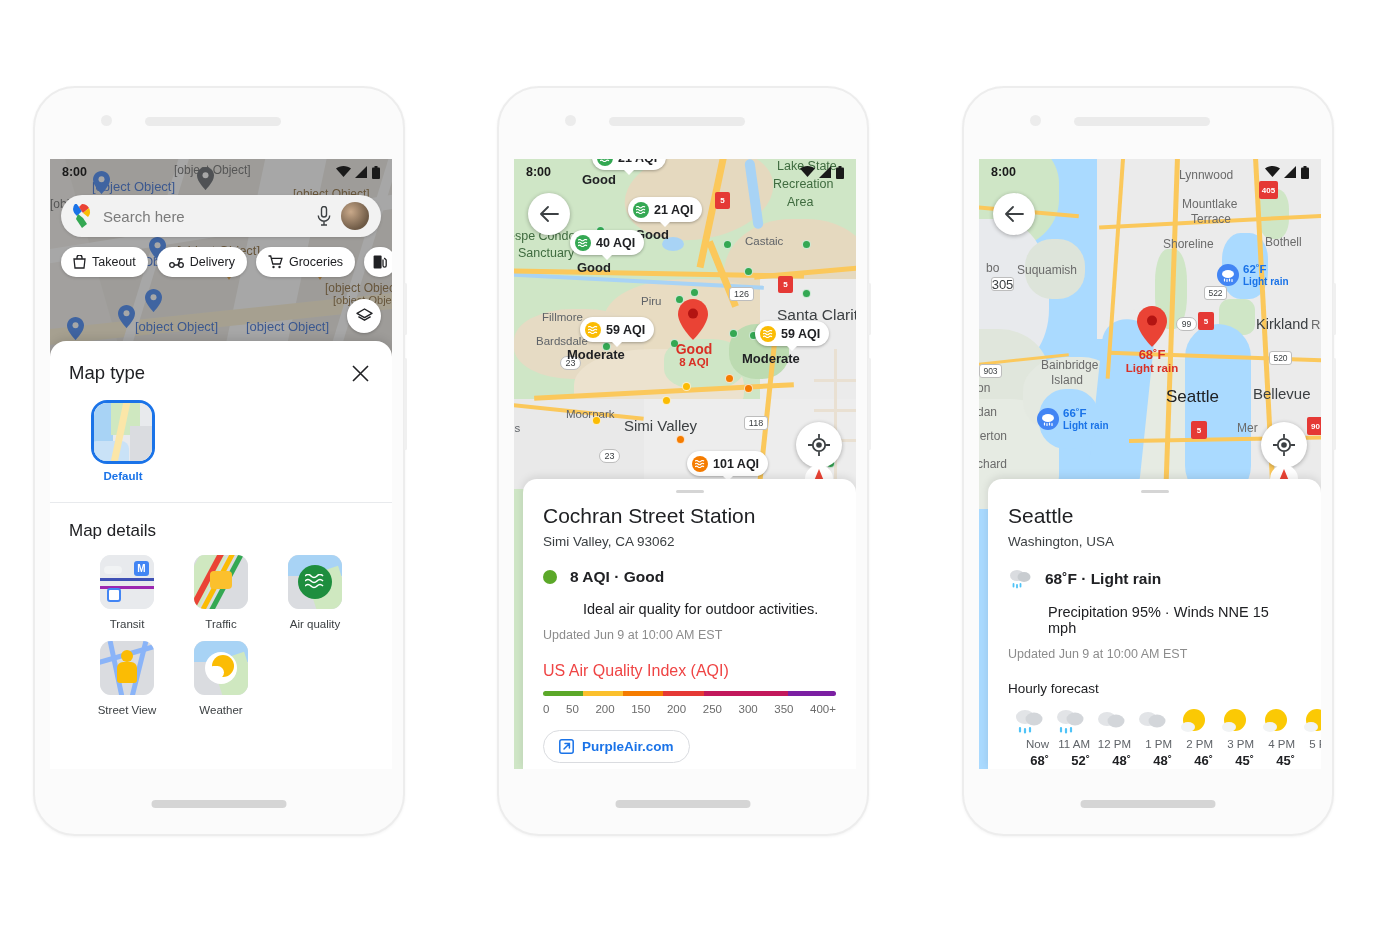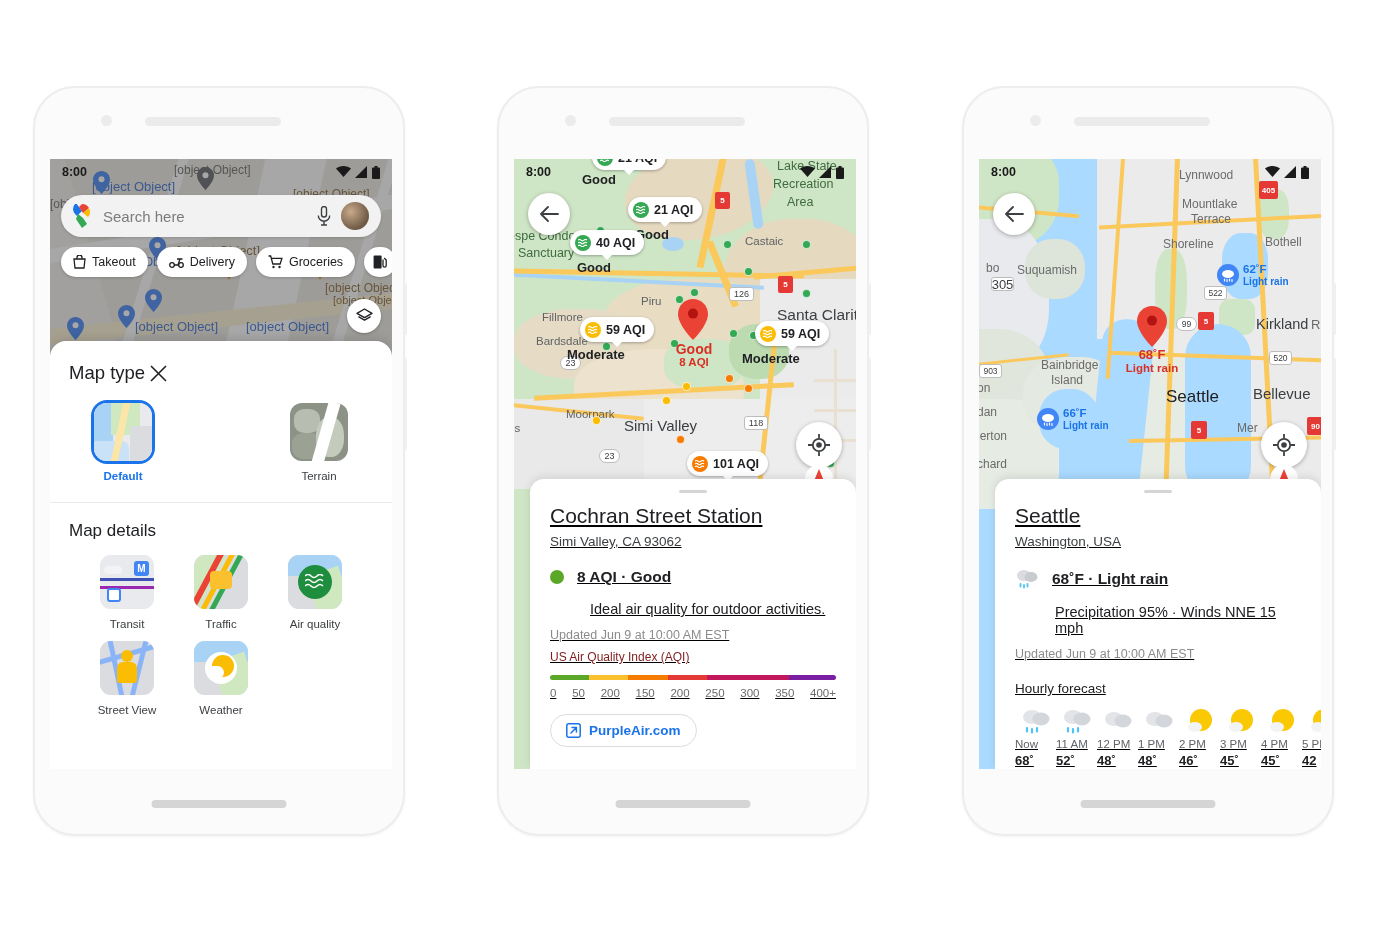--- a/index.html
+++ b/index.html
@@ -118,21 +118,21 @@
   }
 
   
   .sheet {
     position: absolute; left: 0; right: 0; bottom: 0;
     background: #fff; border-radius: 16px 16px 0 0; z-index: 30;
     box-shadow: 0 -2px 10px rgba(0,0,0,0.12);
   }
   .sheet-1 { top: 182px; }
   .sheet-head {
-    display: flex; align-items: center; 
+    display: flex; align-items: center; justify-content: space-between;
     padding: 19px 19px 0 19px;
   }
   .sheet-title { font-size: 18.5px; color: #202124; font-weight: 400; }
   .close-x {
     width: 26px; height: 26px; display: flex; align-items: center;
     justify-content: center; cursor: pointer;
   }
   .maptype-row {
     display: flex; justify-content: space-between;
     padding: 17px 36px 0 36px;
@@ -206,41 +206,40 @@
   }
   .locate-btn {
     position: absolute; right: 14px; width: 46px; height: 46px;
     border-radius: 50%; background: #fff; display: flex;
     align-items: center; justify-content: center; z-index: 21;
     box-shadow: 0 1px 4px rgba(0,0,0,0.3);
   }
 
   
   .info-card {
-    position: absolute; left: 16px; right: 0; bottom: 0; background: #fff;
+    position: absolute; left: 9px; right: 0; bottom: 0; background: #fff;
     border-radius: 14px 14px 0 0; z-index: 30; padding: 0 20px;
     box-shadow: 0 -2px 8px rgba(0,0,0,0.10);
-    text-decoration: underline;
   }
   .grabber {
     width: 28px; height: 3px; border-radius: 2px; background: #d5d5d5;
     margin: 11px auto 0 auto;
   }
   .card-title {
     font-size: 21px; color: #202124; margin-top: 11px; font-weight: 400;
   }
   .card-sub { font-size: 13.5px; color: #3c4043; margin-top: 6px; }
   .aqi-line {
     display: flex; align-items: center; gap: 13px; margin-top: 19px;
   }
   .aqi-bullet { width: 14px; height: 14px; border-radius: 50%; flex: none; }
   .aqi-value { font-size: 15.5px; font-weight: 700; color: #202124; }
   .card-desc { font-size: 14.5px; color: #202124; margin-top: 15px; margin-left: 40px; }
   .card-updated { font-size: 12.5px; color: #8c8c8c; margin-top: 11px; }
-  .scale-title { font-size: 12px; color: #7f1d1d; margin-top: 8px; }
+  .scale-title { font-size: 16px; color: #ef4444; margin-top: 20px; }
   .scale-bar {
     height: 5px; border-radius: 3px; margin-top: 11px; display: flex;
     overflow: hidden;
   }
   .scale-bar > span { display: block; height: 100%; }
   .scale-ticks {
     display: flex; justify-content: space-between; margin-top: 7px;
     font-size: 11.5px; color: #6b6b6b;
   }
   .link-btn {
@@ -257,21 +256,21 @@
   }
   .w-bubble {
     width: 22px; height: 22px; border-radius: 50%; background: #4285f4;
     display: flex; align-items: center; justify-content: center; flex: none;
   }
   .w-txt { font-size: 11.5px; font-weight: 700; color: #1a73e8; line-height: 1.15; }
   .w-txt small { display: block; font-size: 10px; font-weight: 700; }
 
   .hourly-title { font-size: 13.5px; color: #202124; margin-top: 20px; }
   .hourly-row { display: flex; margin-top: 9px; gap: 0; }
-  .hour-col { width: 41px; flex: none; text-align: left; }
+  .hour-col { width: 41px; flex: none; text-align: right; }
   .hour-ico { height: 30px; display: flex; align-items: flex-end; justify-content: center; }
   .hour-time { font-size: 11.5px; color: #5f6368; margin-top: 3px; }
   .hour-temp { font-size: 13px; font-weight: 700; color: #202124; margin-top: 3px; }
 </style>
 </head>
 <body>
 
 <div class="stage">
 
   <div class="phone phone-1">
@@ -428,30 +427,20 @@
           <div class="mt-item selected">
             <div class="mt-thumb">
               <div style="position:absolute;inset:0;background:#e8eaed;"></div>
               <div style="position:absolute;left:0;top:0;width:32%;height:100%;background:#a8d3f5;"></div>
               <div style="position:absolute;left:-5px;top:38px;width:40px;height:30px;background:#c9e2f7;border-radius:8px;"></div>
               <div style="position:absolute;left:30%;top:0;width:50%;height:55%;background:#cfe8c0;"></div>
               <div style="position:absolute;left:62%;top:40%;width:45%;height:60%;background:#dadce0;"></div>
               <div style="position:absolute;left:38%;top:-6px;width:7px;height:80px;background:#fbe6a8;transform:rotate(12deg);"></div>
             </div>
             <div class="mt-label">Default</div>
-          </div>
-          <div class="mt-item">
-            <div class="mt-thumb">
-              <div style="position:absolute;inset:0;background:#8d9287;"></div>
-              <div style="position:absolute;left:4px;top:6px;width:26px;height:24px;background:#b7bdb0;border-radius:40%;"></div>
-              <div style="position:absolute;left:2px;top:30px;width:30px;height:26px;background:#9ba294;border-radius:40%;"></div>
-              <div style="position:absolute;left:26px;top:14px;width:28px;height:40px;background:#c4cbbc;border-radius:45%;"></div>
-              <div style="position:absolute;left:30px;top:-6px;width:12px;height:72px;background:#ffffff;transform:rotate(16deg);border-radius:6px;"></div>
-            </div>
-            <div class="mt-label">Terrain</div>
           </div>
         </div>
 
         <div class="divider"></div>
         <div class="details-title">Map details</div>
 
         <div class="details-grid">
           <div class="dg-item">
             <div class="dg-thumb">
               <div style="position:absolute;inset:0;background:#e8eaed;"></div>

